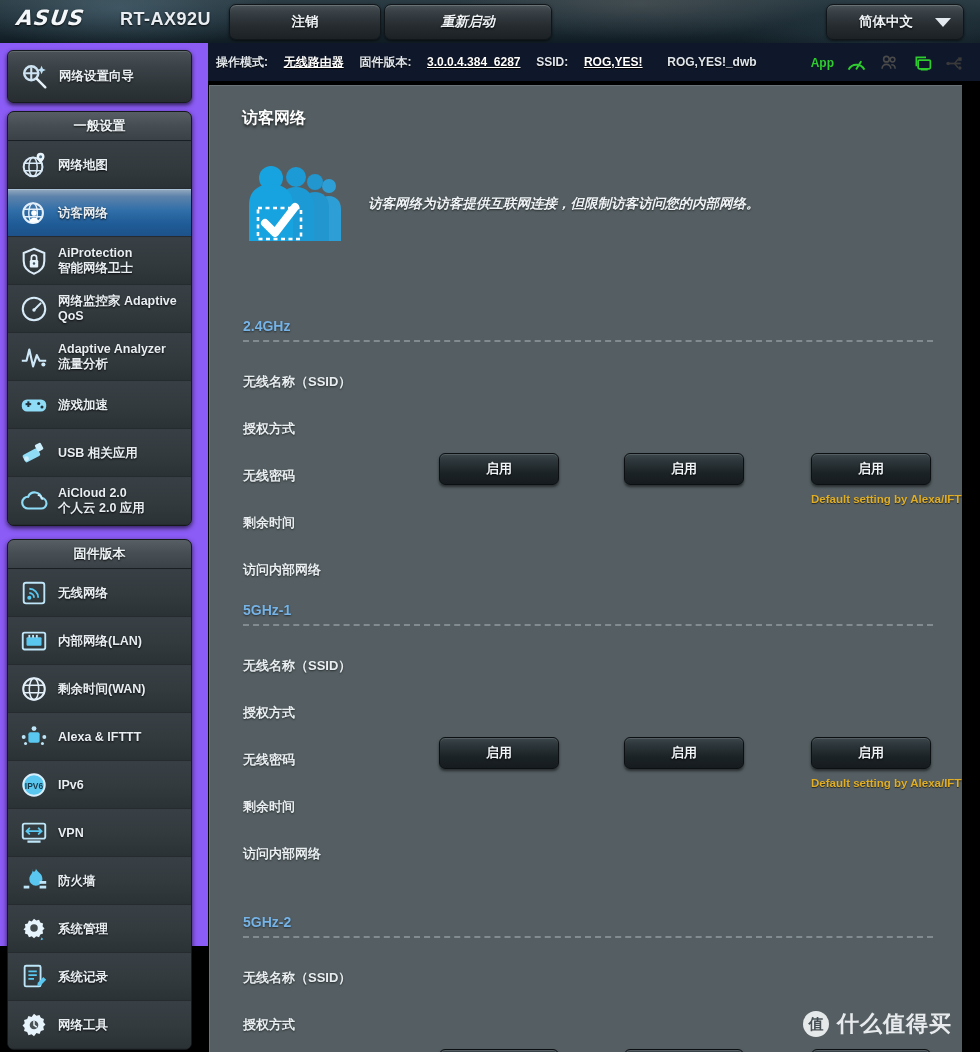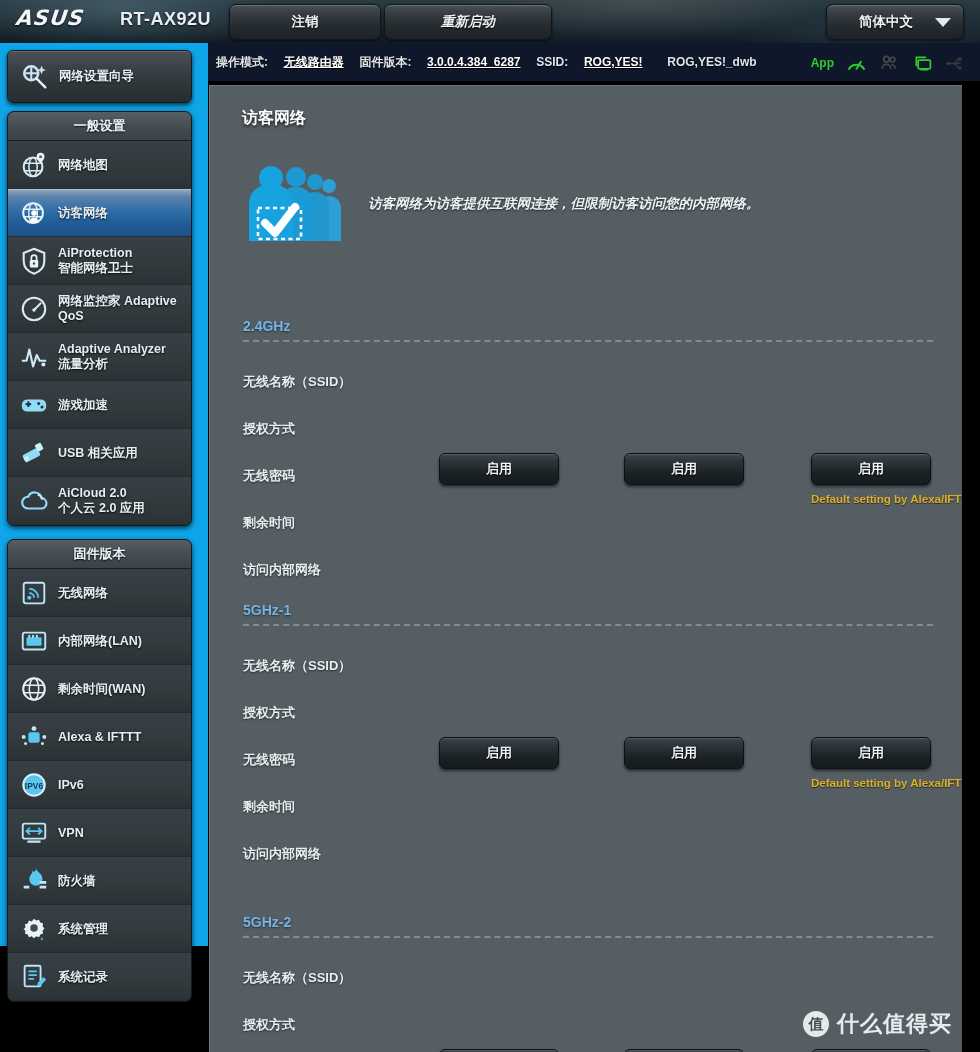--- a/index.html
+++ b/index.html
@@ -87,21 +87,21 @@
   .infobar-text .lnk{ color:#ffffff; text-decoration:underline; }
   .infobar-text .sp{ display:inline-block; width:9px; }
   .infobar-icons{
     position:absolute; right:14px; top:9px; height:22px;
     display:flex; align-items:center; gap:12px;
   }
   .app-txt{ color:#2ecc2e; font-size:12px; font-weight:bold; }
   .ico{ width:21px; height:21px; display:block; }
 
   
-  .sidebar{ position:absolute; left:0; top:43px; width:208px; height:903px; background:#0ea5e9; }
+  .sidebar{ position:absolute; left:0; top:43px; width:208px; height:903px; background:#8b5cf6; }
   .wizard-card{
     position:absolute; left:7px; top:7px; width:185px; height:53px;
     border-radius:6px;
     background: linear-gradient(180deg,#4a5257 0%, #3b4348 30%, #2e3539 70%, #272d31 100%);
     border:1px solid #161b1f;
     box-shadow: inset 0 1px 0 rgba(255,255,255,.14), 0 2px 4px rgba(0,0,0,.7);
     display:flex; align-items:center; padding-left:12px; cursor:pointer;
   }
   .menu-group{
     position:absolute; left:7px; width:185px;
@@ -472,20 +472,28 @@
 
       <div class="menu-item">
         <svg class="mi-icon" viewBox="0 0 32 32">
           <rect x="6" y="4" width="17" height="22" rx="1.6" fill="none" stroke="#bfe6f8" stroke-width="2"></rect>
           <path d="M10 10h9 M10 14h9 M10 18h6" stroke="#59c7ef" stroke-width="1.9"></path>
           <path d="M20 22l6-6 3 3-6 6-3.6.6z" fill="#59c7ef"></path>
         </svg>
         <span class="mi-label">系统记录</span>
       </div>
 
+      <div class="menu-item">
+        <svg class="mi-icon" viewBox="0 0 32 32">
+          <path d="M16 4l2.6 2.2 3.3-1 1.4 3.2 3.3 1.1-.7 3.4 2.3 2.5-2.3 2.5.7 3.4-3.3 1.1-1.4 3.2-3.3-1L16 28l-2.6-2.2-3.3 1-1.4-3.2L5.4 22.5l.7-3.4L3.8 16.6l2.3-2.5-.7-3.4 3.3-1.1 1.4-3.2 3.3 1z" fill="#e8f4fb"></path>
+          <circle cx="16" cy="16" r="4.6" fill="#4b5357"></circle>
+          <path d="M16 11.6v4.4l3 2.2" stroke="#e8f4fb" stroke-width="1.6" fill="none"></path>
+        </svg>
+        <span class="mi-label">网络工具</span>
+      </div>
     </div>
   </div>
 
   <div class="content">
 
     <div class="page-title">访客网络</div>
 
     <div class="intro">
       <svg class="intro-icon" viewBox="0 0 113 82">
         <path d="M88 30a7 7 0 1 0 0-14 7 7 0 0 0 0 14z" fill="#2e9fd6"></path>

